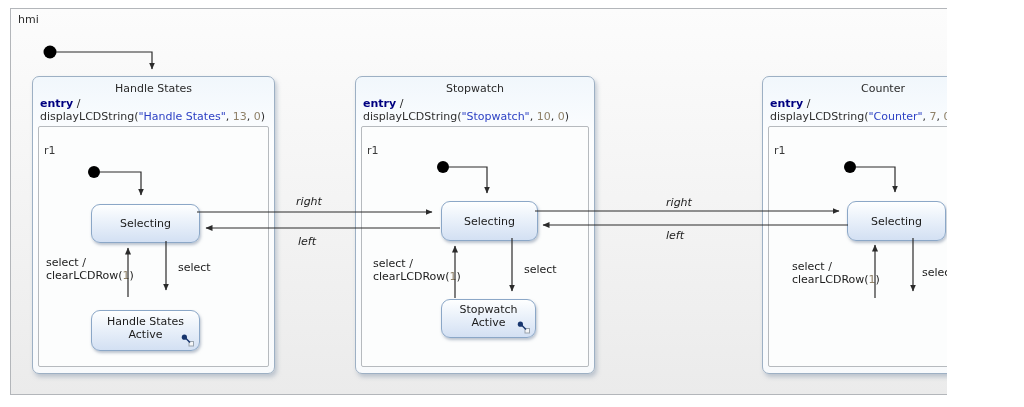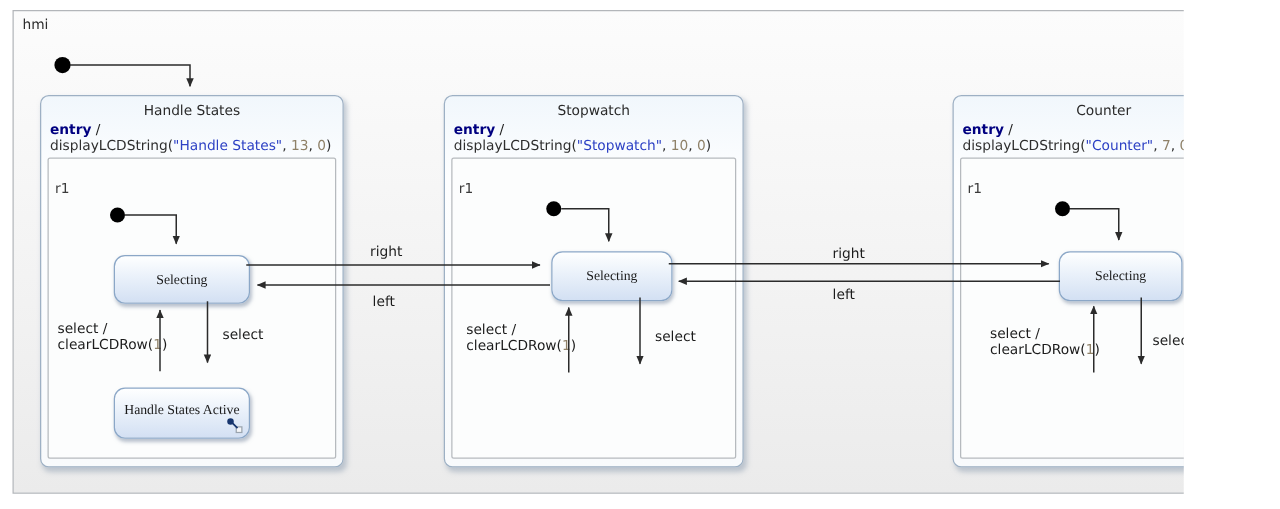--- a/index.html
+++ b/index.html
@@ -22,39 +22,39 @@
   .kw{font-weight:bold;color:#000080;}
   .str{color:#2d41c4;}
   .num{color:#8f8168;}
   .region{position:absolute;left:5px;right:5px;top:49px;bottom:6px;border:1px solid #b6babe;
           border-radius:2px;background:#fcfdfd;}
   .region-label{position:absolute;left:5px;top:3px;color:#3a3a3a;margin-top:14px;}
   
   .node{position:absolute;border:1px solid #8ba7c7;border-radius:9px;
         background:linear-gradient(180deg,#feffff 0%,#eaf1fa 45%,#d3e0f3 100%);
         box-shadow:1px 2px 3px rgba(120,135,160,0.5);
-        display:flex;align-items:center;justify-content:center;text-align:center;font-family:Liberation Serif, serif;}
+        display:flex;align-items:center;justify-content:center;text-align:center;}
   .s1 .selecting{left:58px;top:127px;width:107px;height:37px;}
   .s1 .active   {left:58px;top:233px;width:107px;height:39px;}
   .s2 .selecting{left:85px;top:124px;width:95px;height:38px;}
   .s2 .active   {left:85px;top:222px;width:93px;height:37px;}
   .s3 .selecting{left:84px;top:124px;width:97px;height:38px;}
   .s3 .active   {left:84px;top:222px;width:96px;height:39px;}
   .active .badge{position:absolute;right:4px;bottom:3px;width:14px;height:13px;}
   .active .lbltxt{padding-bottom:6px;}
   
   .tlabel{position:absolute;white-space:nowrap;line-height:13px;color:#1b1b1b;}
   .s1 .lbl-down{left:145px;top:184px;}
   .s2 .lbl-down{left:168px;top:186px;}
   .s3 .lbl-down{left:159px;top:189px;}
   .s1 .lbl-up{left:13px;top:179px;}
   .s2 .lbl-up{left:17px;top:180px;}
   .s3 .lbl-up{left:29px;top:183px;}
   
-  .plabel{position:absolute;white-space:nowrap;color:#1b1b1b;z-index:6;}
+  .plabel{position:absolute;white-space:nowrap;color:#1b1b1b;z-index:6;font-style:italic;}
   #lbl-right1{left:284px;top:195px;width:50px;text-align:center;}
   #lbl-left1 {left:284px;top:235px;width:46px;text-align:center;}
   #lbl-right2{left:654px;top:196px;width:50px;text-align:center;}
   #lbl-left2 {left:652px;top:229px;width:46px;text-align:center;}
   
   #arrows{position:absolute;left:0;top:0;width:1024px;height:407px;z-index:5;pointer-events:none;}
 </style>
 </head>
 <body>
 
@@ -92,20 +92,28 @@
   <div class="comp s2">
     <div class="comp-title">Stopwatch</div>
     <div class="entry-l1"><span class="kw">entry</span><span> /</span></div>
     <div class="entry-l2"><span>displayLCDString(</span><span class="str">"Stopwatch"</span><span>, </span><span class="num">10</span><span>, </span><span class="num">0</span><span>)</span></div>
     <div class="region">
       <div class="region-label">r1</div>
     </div>
     <div class="node selecting">
         <span>Selecting</span>
       </div>
+    <div class="node active">
+      <span class="lbltxt">Stopwatch Active</span>
+      <svg class="badge" viewBox="0 0 14 13">
+          <rect x="8" y="7.5" width="4.5" height="4.5" fill="#f5f6f8" stroke="#9aa4ae" stroke-width="1"></rect>
+          <line x1="4" y1="3.5" x2="9" y2="8.5" stroke="#17356e" stroke-width="1.4"></line>
+          <circle cx="3.4" cy="3.2" r="2.6" fill="#17356e"></circle>
+        </svg>
+    </div>
     <div class="tlabel lbl-down">select</div>
     <div class="tlabel lbl-up">
       <div>select /</div>
       <div><span>clearLCDRow(</span><span class="num">1</span><span>)</span></div>
     </div>
   </div>
 
   <div class="comp s3">
     <div class="comp-title">Counter</div>
     <div class="entry-l1"><span class="kw">entry</span><span> /</span></div>

